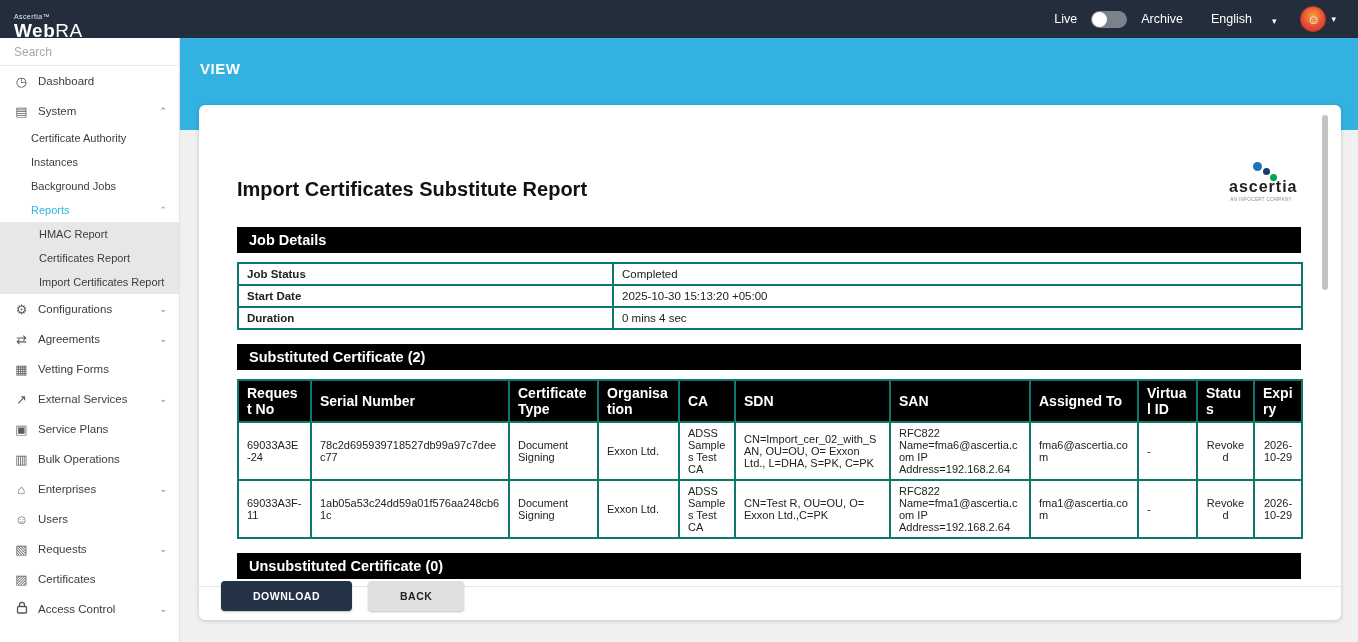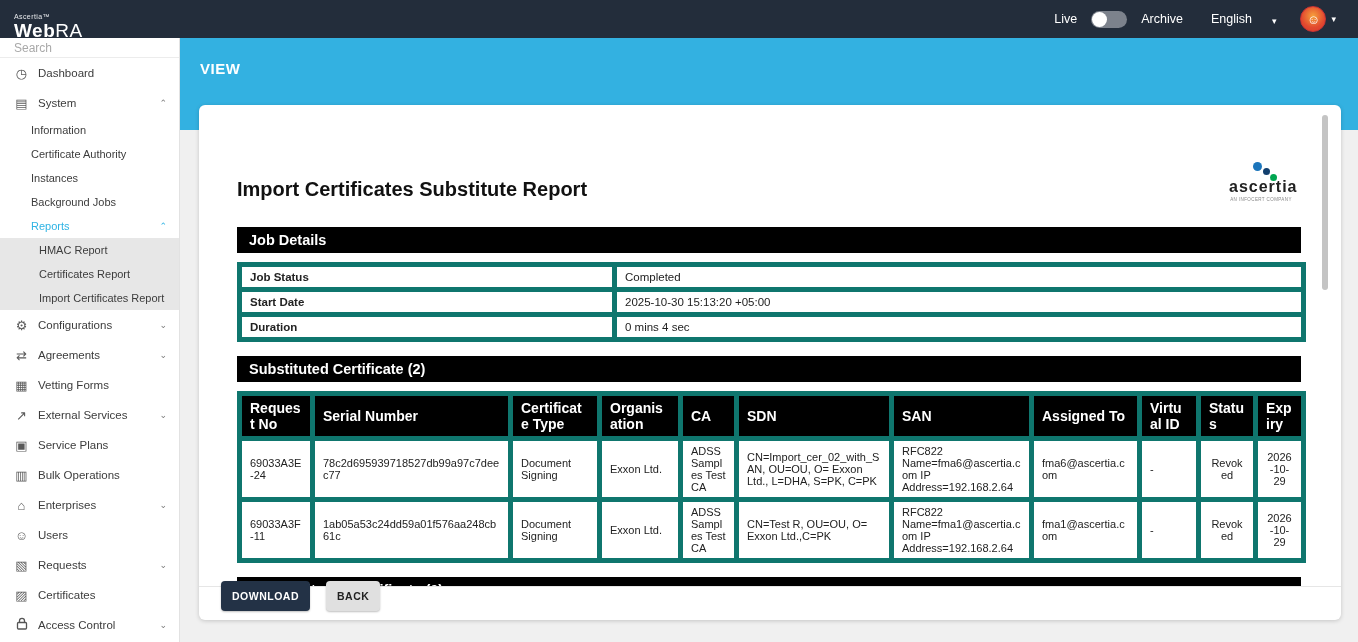--- a/index.html
+++ b/index.html
@@ -14,21 +14,21 @@
   .topbar-right { margin-left:auto; display:flex; align-items:center; gap:14px; margin-right:22px; color:#fff; font-size:12.5px; }
   .toggle { width:36px; height:17px; background:#7c828c; border-radius:9px; position:relative; cursor:pointer; }
   .toggle .knob { position:absolute; left:1px; top:1px; width:15px; height:15px; border-radius:50%; background:#fff; }
   .lang { display:flex; align-items:flex-end; gap:20px; margin-left:14px; }
   .caret-down-sm { font-size:9px; color:#fff; }
   .avatar-wrap { display:flex; align-items:center; gap:5px; margin-left:10px; }
   .avatar { width:26px; height:26px; border-radius:50%; background:radial-gradient(circle at 50% 38%, #f6a13c 0%, #e2492f 60%, #d53c2a 100%); display:flex; align-items:center; justify-content:center; color:#fff; font-size:13px; border:1px solid #c33; }
 
   
   .sidebar { position:absolute; left:0; top:38px; width:180px; height:604px; background:#fff; border-right:1px solid #e2e2e2; overflow:hidden; z-index:10; }
-  .search-row { height:20px; display:flex; align-items:center; padding:0 12px 0 14px; border-bottom:1px solid #ececec; }
+  .search-row { height:28px; display:flex; align-items:center; padding:0 12px 0 14px; border-bottom:1px solid #ececec; }
   .search-row input { border:none; outline:none; flex:1; font-size:12px; color:#444; font-family:"Liberation Sans",sans-serif; background:transparent; }
   .search-row input::placeholder { color:#a9a9a9; }
   .side-item { display:flex; align-items:center; padding:0 12px 0 14px; color:#3c3c3c; font-size:11.5px; cursor:pointer; }
   .lvl0 { height:30px; }
   .lvl1 { height:24px; padding-left:31px; font-size:11px; }
   .lvl2 { height:24px; padding-left:39px; font-size:11px; background:#e7e7e7; }
   .si-icon { width:15px; margin-right:9px; font-size:13px; color:#5a5a5a; text-align:center; flex:0 0 auto; }
   .side-caret { margin-left:auto; font-size:9px; color:#7a7a7a; }
   .side-item.active, .side-item.active .side-caret { color:#2eb3e4; }
 
@@ -47,29 +47,29 @@
   .d1 { width:9px; height:9px; background:#1b75bb; left:24px; top:1px; }
   .d2 { width:7px; height:7px; background:#123f6e; left:34px; top:7px; }
   .d3 { width:7px; height:7px; background:#00a651; left:41px; top:13px; }
   .logo-name { font-size:16px; font-weight:700; color:#222; letter-spacing:1px; line-height:1; }
   .logo-tag { font-size:4.5px; color:#888; letter-spacing:.4px; margin-top:2px; }
 
   .section-bar { background:#000; color:#fff; font-size:14.5px; font-weight:700; height:26px; line-height:26px; padding-left:12px; margin-top:14px; }
   .section-bar.first { margin-top:26px; }
 
   table { border-collapse:collapse; table-layout:fixed; width:1064px; margin-top:9px; }
-  td, th { border:5px solid #0f766e; font-size:11px; color:#222; padding:4px 8px; vertical-align:middle; word-wrap:break-word; }
+  td, th { border:2px solid #0f766e; font-size:11px; color:#222; padding:4px 8px; vertical-align:middle; word-wrap:break-word; }
   th { background:#000; color:#fff; text-align:left; font-size:14px; height:22px; }
   .jobtable td { height:22px; font-size:11.5px; }
   .jobtable td.lbl { font-weight:700; }
   .certtable td { height:44px; }
   .certtable td.ctr { text-align:center; }
 
   .card-footer { position:absolute; left:0; top:467px; width:1142px; height:48px; display:flex; align-items:center; padding-left:22px; gap:16px; }
-  .btn { border:none; border-radius:4px; font-family:"Liberation Sans",sans-serif; font-size:10.5px; font-weight:700; letter-spacing:.5px; padding:9px 11px; cursor:pointer; box-shadow:0 1px 2px rgba(0,0,0,.25); }
+  .btn { border:none; border-radius:4px; font-family:"Liberation Sans",sans-serif; font-size:10.5px; font-weight:700; letter-spacing:.5px; padding:9px 32px; cursor:pointer; box-shadow:0 1px 2px rgba(0,0,0,.25); }
   .btn-dark { background:#233246; color:#fff; }
   .btn-light { background:#e0e0e0; color:#222; }
 
   .vscroll { position:absolute; right:13px; top:10px; width:6px; height:175px; background:#c4c4c4; border-radius:3px; }
 </style>
 </head>
 <body>
 
 <div class="topbar">
   <div class="brand">
@@ -103,23 +103,20 @@
   </div>
 
   <div class="side-item lvl0">
       <span class="si-icon">◷</span>
       <span>Dashboard</span>
     </div>
   <div class="side-item lvl0">
       <span class="si-icon">▤</span>
       <span>System</span>
       <span class="side-caret">⌃</span>
-    </div>
-  <div class="side-item lvl1">
-      <span>Information</span>
     </div>
   <div class="side-item lvl1">
       <span>Certificate Authority</span>
     </div>
   <div class="side-item lvl1">
       <span>Instances</span>
     </div>
   <div class="side-item lvl1">
       <span>Background Jobs</span>
     </div>

